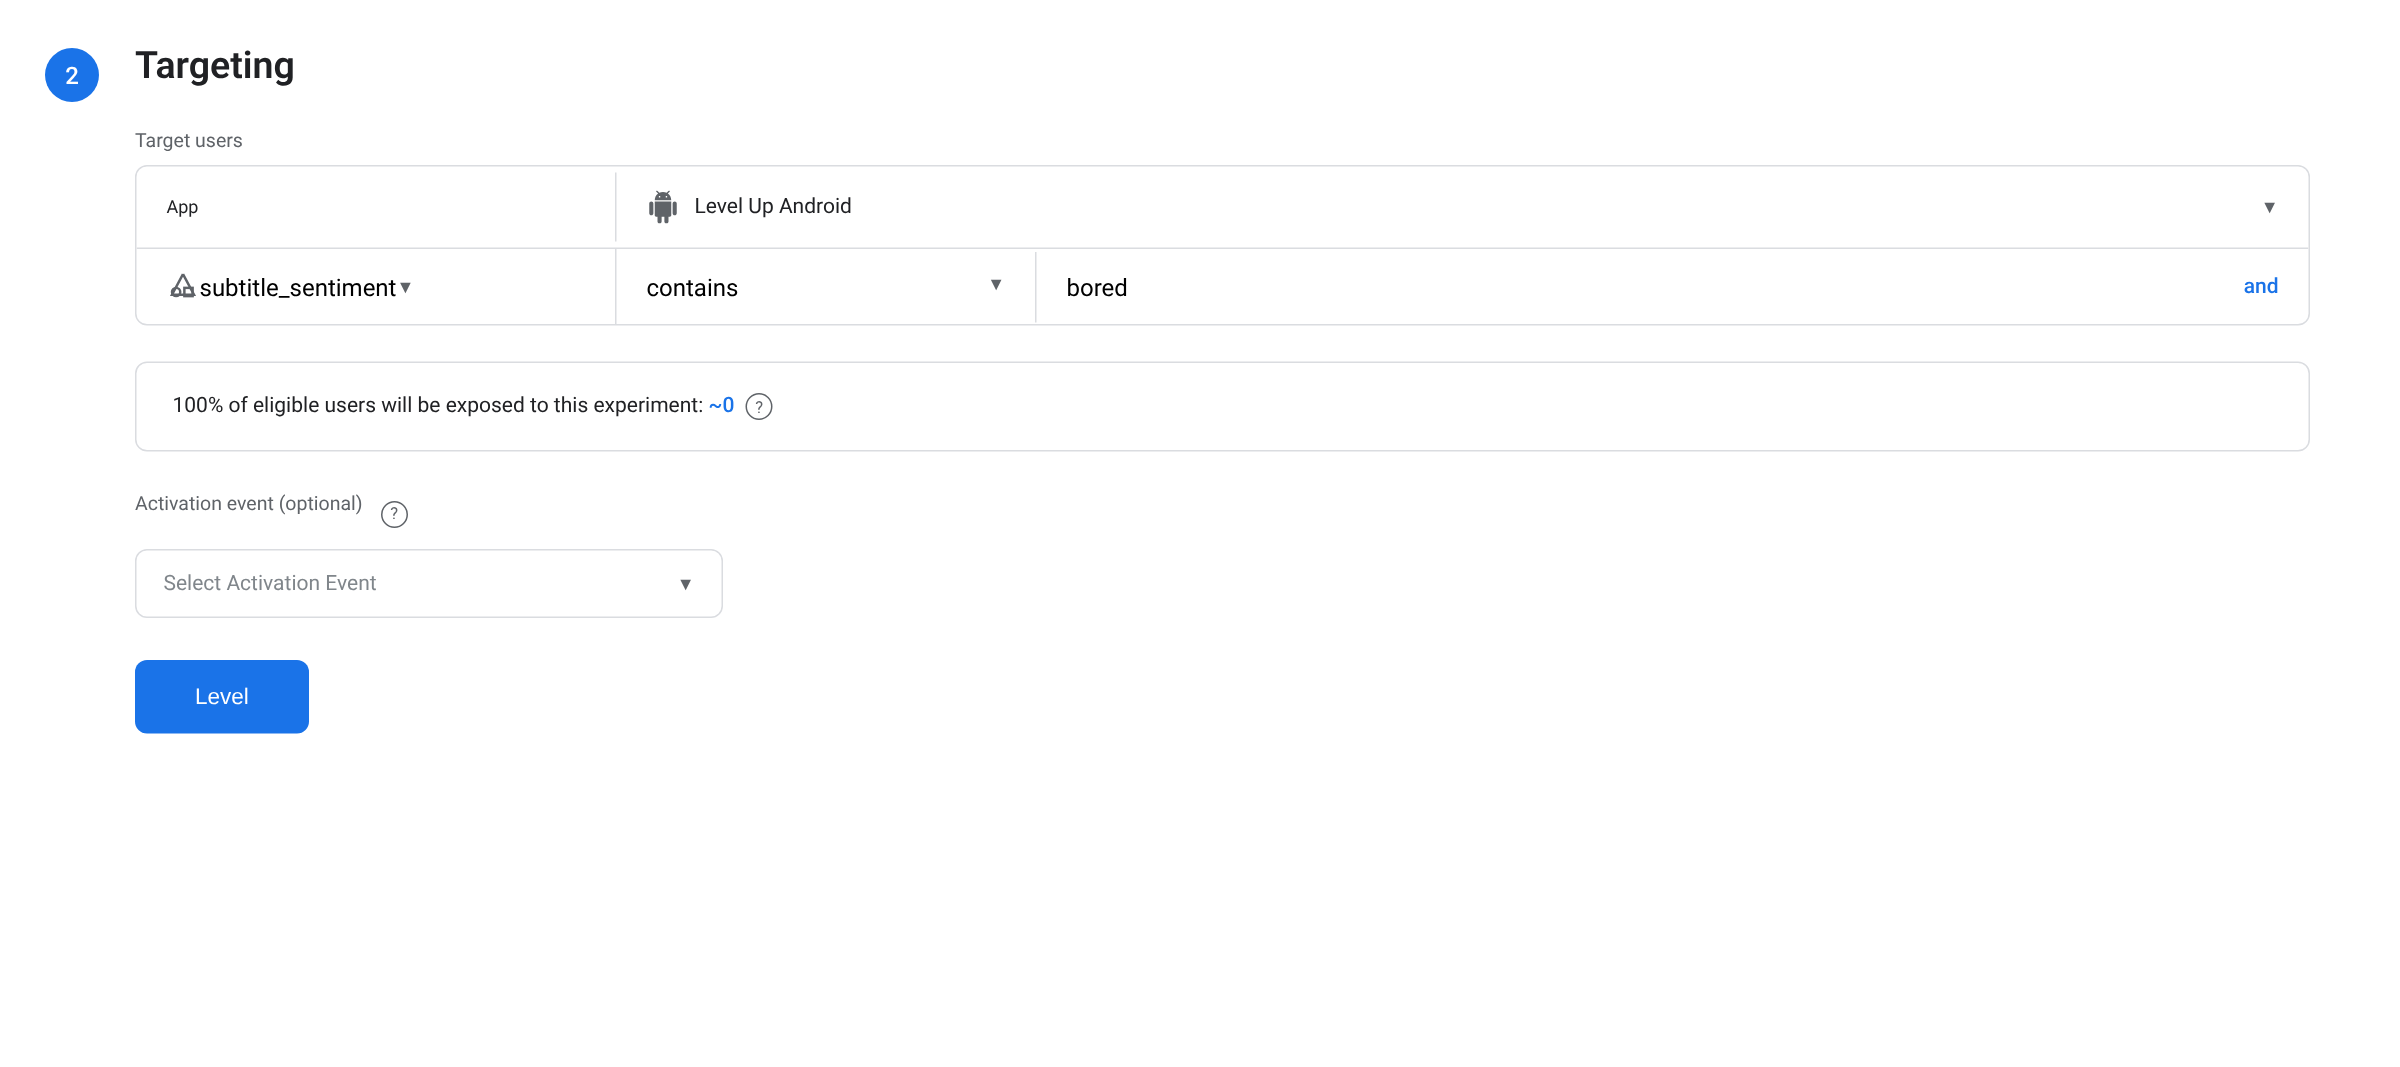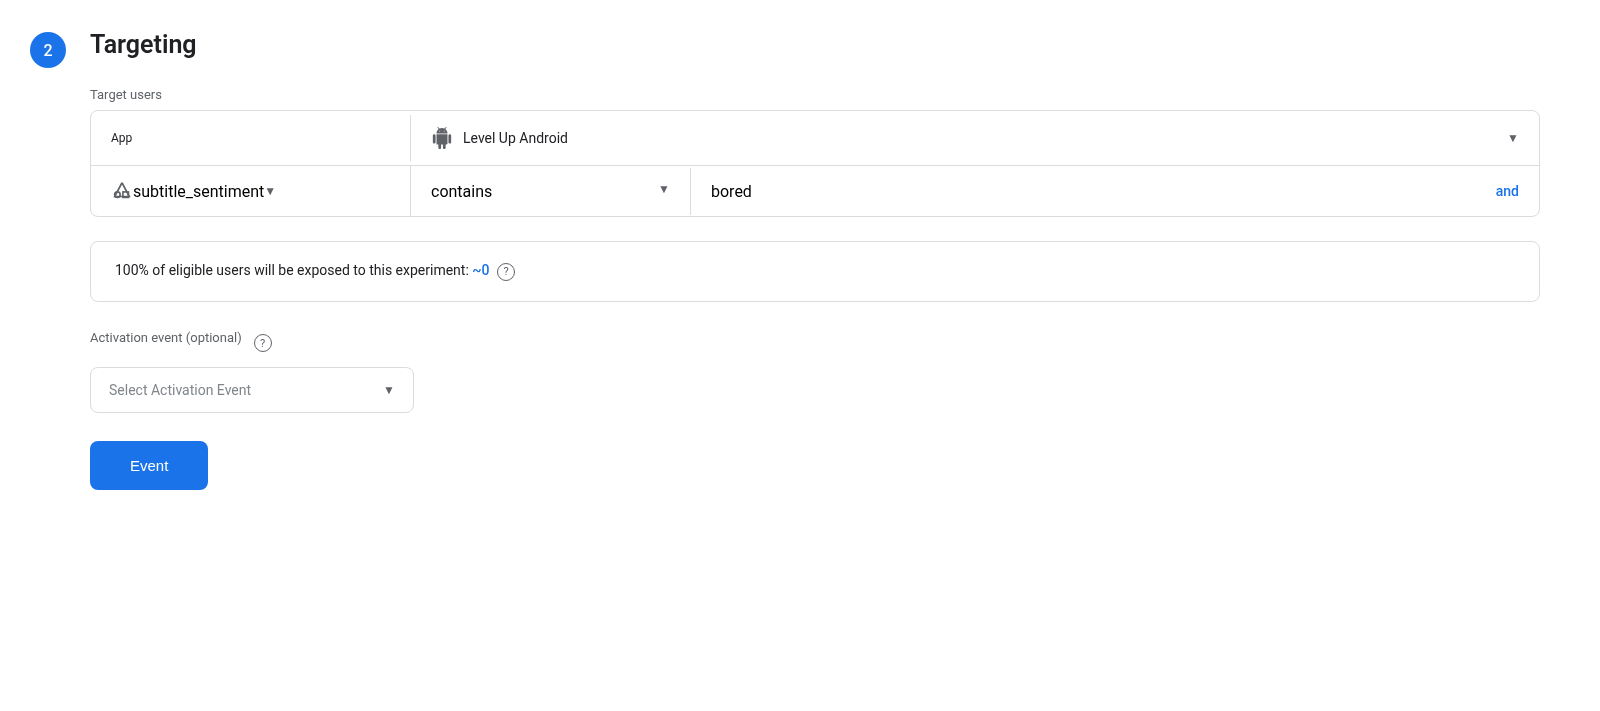--- a/index.html
+++ b/index.html
@@ -212,21 +212,21 @@
       gap: 8px;
       margin-bottom: 10px;
     }
     .activation-dropdown {
       display: flex;
       align-items: center;
       justify-content: space-between;
       border: 1px solid #dadce0;
       border-radius: 8px;
       padding: 14px 18px;
-      width: 324px;
+      width: 392px;
       cursor: pointer;
       background: #fff;
     }
     .activation-placeholder {
       font-size: 14px;
       color: #80868b;
     }
     .next-button {
       background: #1a73e8;
       color: #fff;
@@ -312,16 +312,16 @@
         <span class="label-text" style="margin-bottom:12px;text-align:right;">Activation event (optional)</span>
         <span class="help-icon">?</span>
       </div>
       <div class="activation-dropdown">
         <span class="activation-placeholder">Select Activation Event</span>
         <span class="dropdown-arrow">▼</span>
       </div>
     </div>
 
     
-    <button class="next-button">Event</button>
+    <button class="next-button">Level</button>
 
   </div>
 </div>
 
 </body></html>

